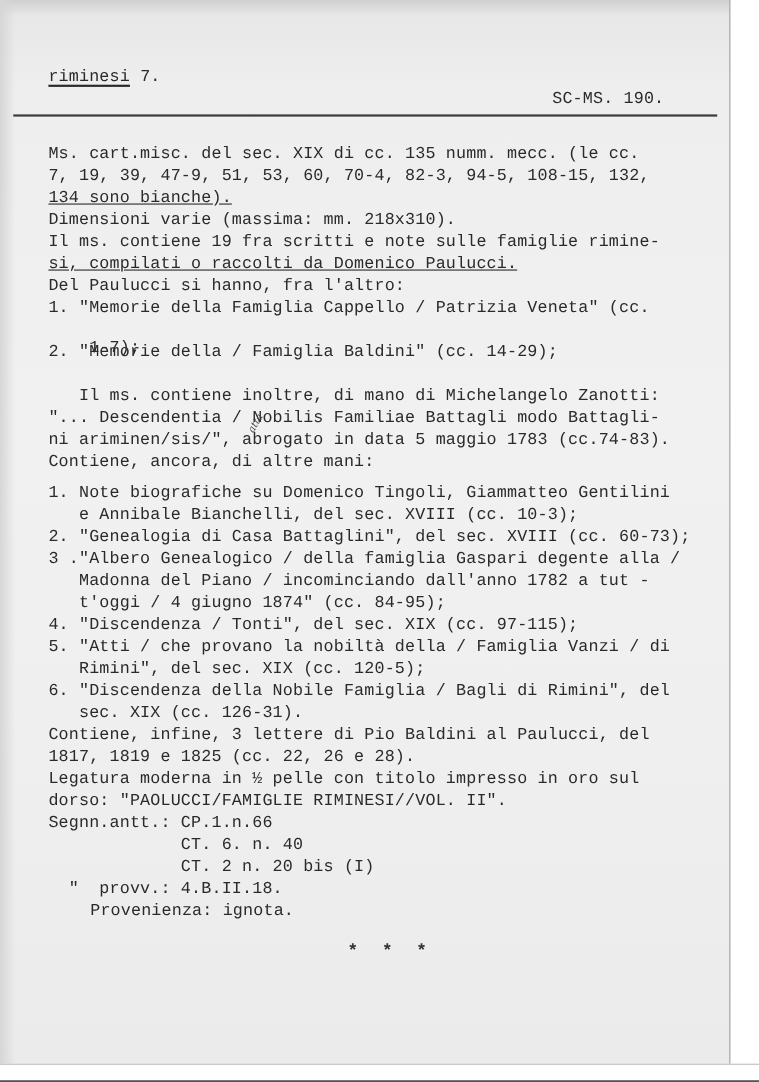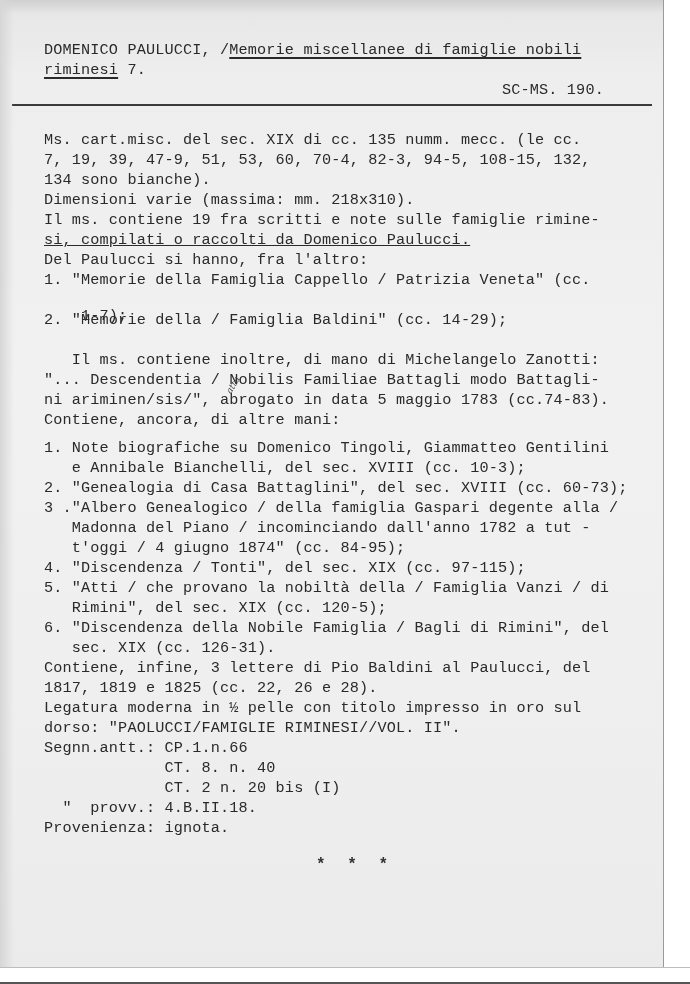--- a/index.html
+++ b/index.html
@@ -83,29 +83,28 @@
       font-size: 16px;
       letter-spacing: 6px;
       font-weight: bold;
       color: #333;
     }
   </style>
 </head>
 <body>
 
 <div class="paper">
-  <div class="line" style="top:40px"><span>DOMENICO PAULUCCI, </span><span>/</span><span class="ul">Memorie miscellanee di famiglie nobili</span></div>
   <div class="line" style="top:60px"><span class="ul">riminesi</span><span> 7.</span></div>
   <div class="line" style="top:80px;left:502px">SC-MS. 190.</div>
   <div class="rule"></div>
 
   <div id="body-lines">
       <div class="line" style="top: 130px; text-align: right;">Ms. cart.misc. del sec. XIX di cc. 135 numm. mecc. (le cc.</div>
       <div class="line" style="top: 150px;">7, 19, 39, 47-9, 51, 53, 60, 70-4, 82-3, 94-5, 108-15, 132,</div>
-      <div class="line" style="top: 170px;">134 sono bianche).</div>
+      <div class="line" style="top: 170px; text-decoration: underline;">134 sono bianche).</div>
       <div class="line" style="top: 190px;">Dimensioni varie (massima: mm. 218x310).</div>
       <div class="line" style="top: 210px;">Il ms. contiene 19 fra scritti e note sulle famiglie rimine-</div>
       <div class="line" style="top: 230px; text-decoration: underline;">si, compilati o raccolti da Domenico Paulucci.</div>
       <div class="line" style="top: 250px;">Del Paulucci si hanno, fra l'altro:</div>
       <div class="line" style="top: 270px;">1. "Memorie della Famiglia Cappello / Patrizia Veneta" (cc.</div>
       <div class="line" style="top: 290px; margin-top: 16px;">    1-7);</div>
       <div class="line" style="top: 310px;">2. "Memorie della / Famiglia Baldini" (cc. 14-29);</div>
       <div class="line" style="top: 330px;"></div>
       <div class="line" style="top: 350px; text-align: center;">   Il ms. contiene inoltre, di mano di Michelangelo Zanotti:</div>
       <div class="line" style="top: 370px;">"... Descendentia / Nobilis Familiae Battagli modo Battagli-</div>
@@ -121,24 +120,24 @@
       <div class="line" style="top: 558px;">4. "Discendenza / Tonti", del sec. XIX (cc. 97-115);</div>
       <div class="line" style="top: 578px;">5. "Atti / che provano la nobiltà della / Famiglia Vanzi / di</div>
       <div class="line" style="top: 598px;">   Rimini", del sec. XIX (cc. 120-5);</div>
       <div class="line" style="top: 618px;">6. "Discendenza della Nobile Famiglia / Bagli di Rimini", del</div>
       <div class="line" style="top: 638px;">   sec. XIX (cc. 126-31).</div>
       <div class="line" style="top: 658px;">Contiene, infine, 3 lettere di Pio Baldini al Paulucci, del</div>
       <div class="line" style="top: 678px;">1817, 1819 e 1825 (cc. 22, 26 e 28).</div>
       <div class="line" style="top: 698px;">Legatura moderna in ½ pelle con titolo impresso in oro sul</div>
       <div class="line" style="top: 718px;">dorso: "PAOLUCCI/FAMIGLIE RIMINESI//VOL. II".</div>
       <div class="line" style="top: 738px;">Segnn.antt.: CP.1.n.66</div>
-      <div class="line" style="top: 758px;">             CT. 8. n. 40</div>
+      <div class="line" style="top: 758px;">             CT. 6. n. 40</div>
       <div class="line" style="top: 778px;">             CT. 2 n. 20 bis (I)</div>
       <div class="line" style="top: 798px;">  "  provv.: 4.B.II.18.</div>
-      <div class="line" style="top: 818px;">Provenienza: ignota.</div>
+      <div class="line" style="top: 818px; margin-left: 38px;">Provenienza: ignota.</div>
     </div>
 
   <div class="ann" style="left:224px;top:380px;transform:rotate(-60deg)">atta</div>
 
   <div class="stars">* * *</div>
 </div>
 <div class="frame-right"></div>
 <div class="frame-bottom"></div>
 <div class="frame-bottom-line"></div>
 

